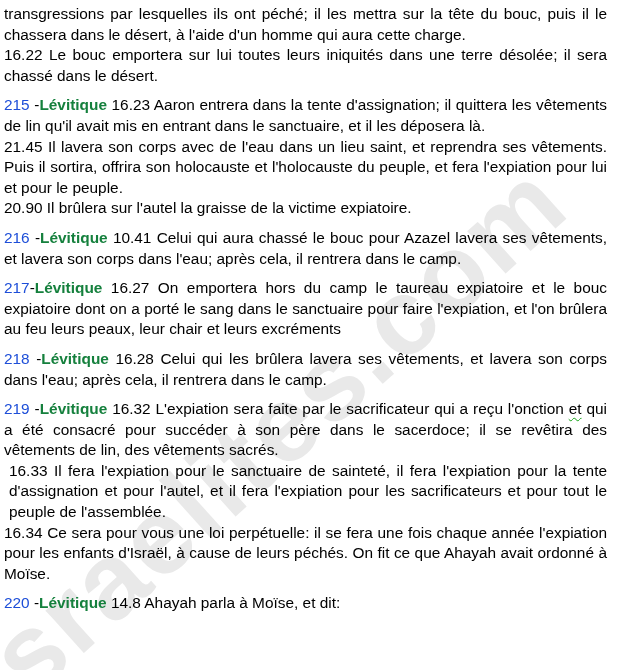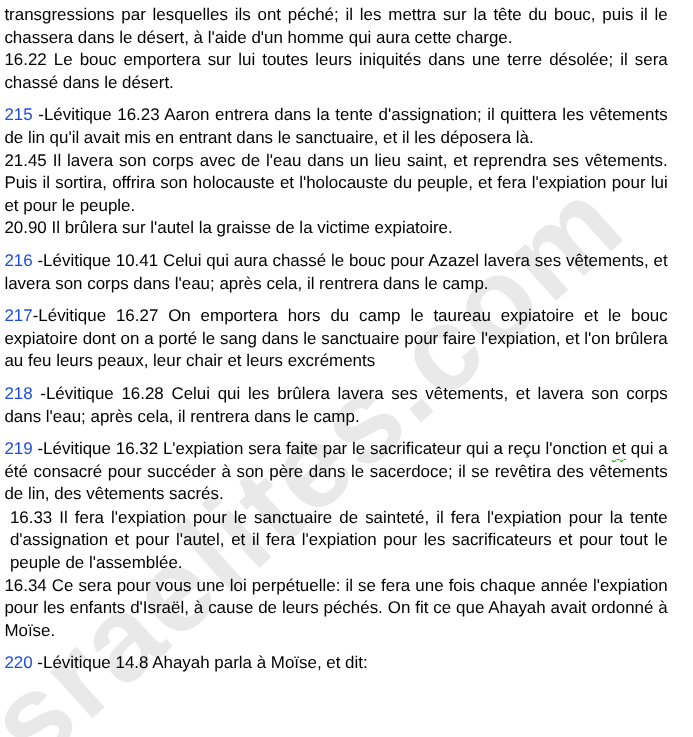--- a/index.html
+++ b/index.html
@@ -32,21 +32,21 @@
     z-index: 1;
     padding: 4px 23px 0 4px;
     font-size: 15.4px;
     line-height: 20.6px;
     color: #000000;
     text-align: justify;
   }
   .verse { margin: 0; }
   .gap { height: 9px; }
   .num { color: #1d4ed8; }
-  .book { font-weight: normal; color: #000000; }
+  .book { font-weight: bold; color: #15803d; }
   .flag {
     text-decoration: underline;
     text-decoration-style: wavy;
     text-decoration-color: #17a317;
     text-decoration-thickness: 1px;
     text-underline-offset: 3px;
     margin-top: 48px;
   }
   .ind { padding-left: 5px; }
 </style>

